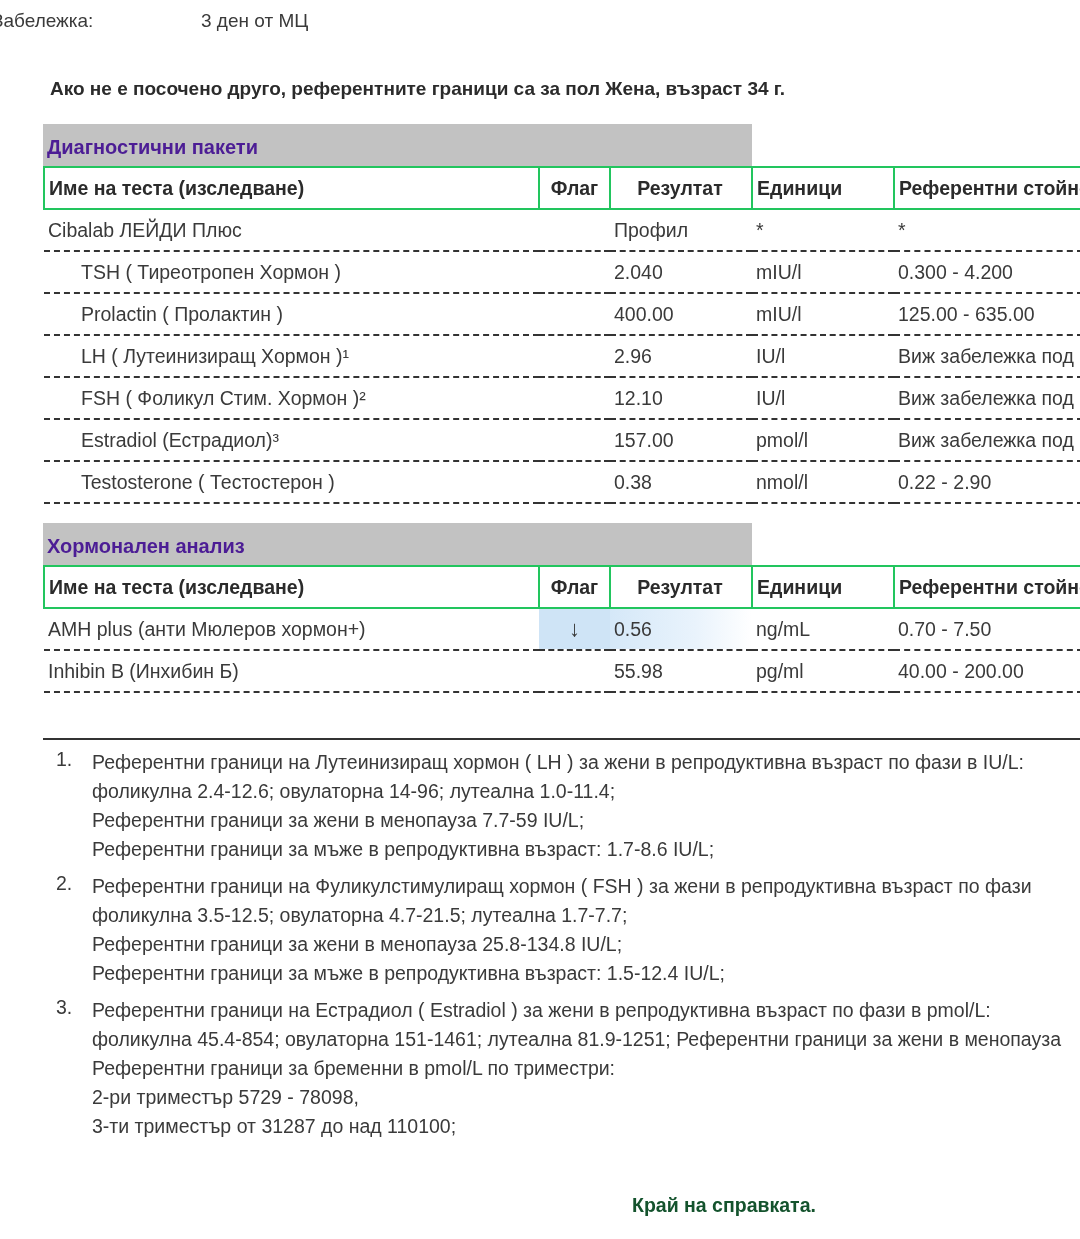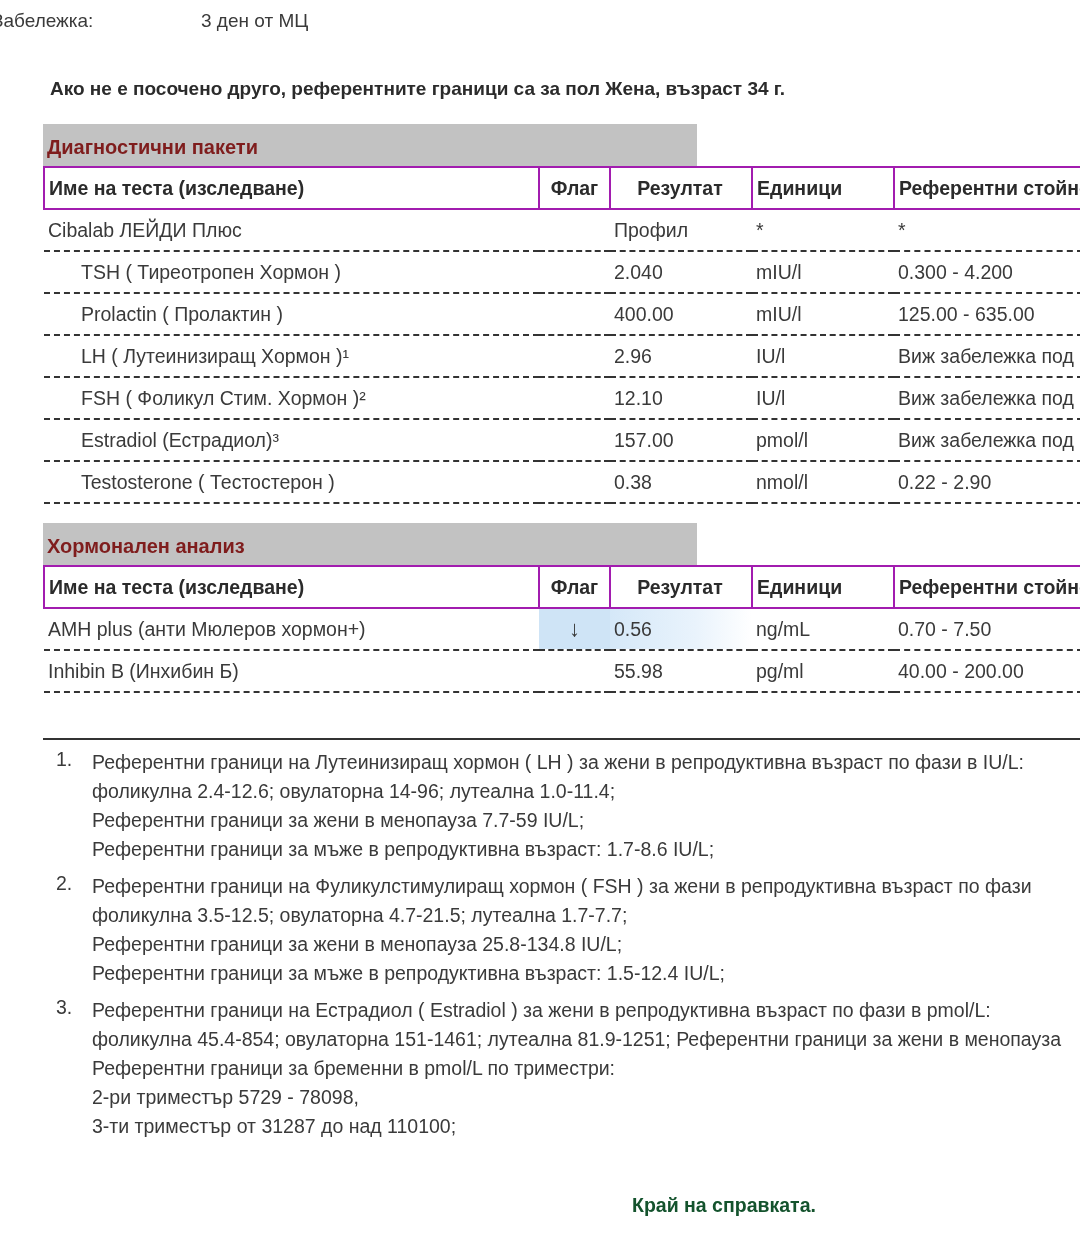--- a/index.html
+++ b/index.html
@@ -10,30 +10,30 @@
   }
   .note-row { position: absolute; top: 10px; left: -8px; font-size: 19px; color: #3a3a3a; }
   .note-row .lbl { position: absolute; left: 0; top: 0; white-space: nowrap; }
   .note-row .val { position: absolute; left: 209px; top: 0; white-space: nowrap; }
   .ref-info {
     position: absolute; top: 78px; left: 50px; font-size: 19px; font-weight: bold;
     color: #2b2b2b; white-space: nowrap;
   }
   .section { position: absolute; left: 43px; width: 1100px; }
   .section-title {
-    width: 654px; height: 42px; background: #c2c2c2; box-sizing: border-box;
-    padding-left: 4px; font-size: 20px; font-weight: bold; color: #7f1d1d;
+    width: 709px; height: 42px; background: #c2c2c2; box-sizing: border-box;
+    padding-left: 4px; font-size: 20px; font-weight: bold; color: #4c1d95;
     line-height: 46px;
   }
   table.results {
     border-collapse: collapse; table-layout: fixed; width: 1100px;
     font-size: 19.5px;
   }
   table.results th {
-    border: 2px solid #a21caf; height: 40px; font-weight: bold; color: #2b2b2b;
+    border: 2px solid #22c55e; height: 40px; font-weight: bold; color: #2b2b2b;
     font-size: 19.5px; padding: 0 4px; white-space: nowrap; overflow: hidden;
   }
   table.results th.c-name { text-align: left; }
   table.results th.c-flag { text-align: center; }
   table.results th.c-res { text-align: center; padding-right: 6px; }
   table.results th.c-unit { text-align: left; }
   table.results th.c-ref { text-align: left; border-right: none; }
   table.results td {
     height: 40px; padding: 0 4px; white-space: nowrap; overflow: hidden;
     border-bottom: 2px dashed #333; color: #3a3a3a; margin-top: 24px;

